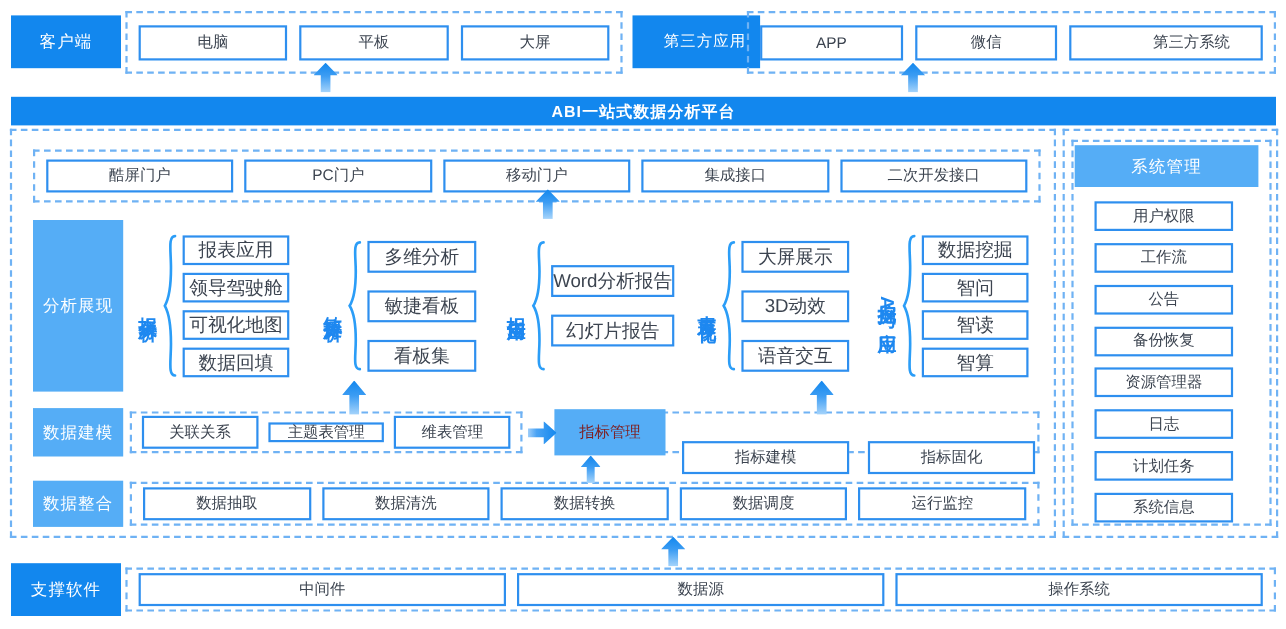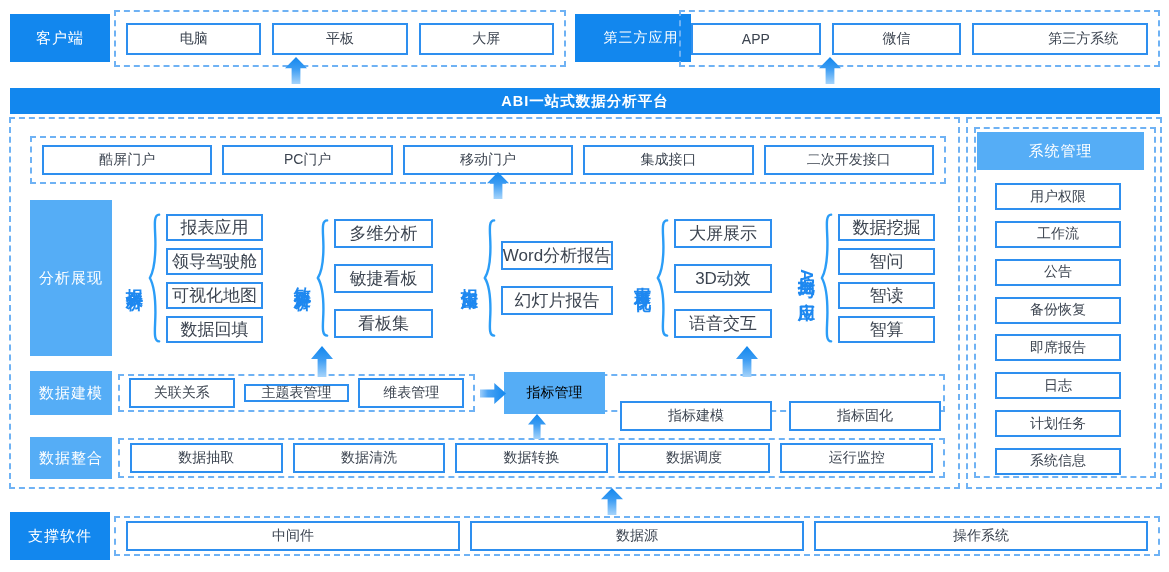--- a/index.html
+++ b/index.html
@@ -50,21 +50,21 @@
     clip-path:polygon(50% 0,100% 42%,70% 42%,70% 100%,30% 100%,30% 42%,0 42%);
     background:linear-gradient(180deg,#1287EE 0%,#3D9DF3 45%,#A6D4FB 100%);
   }
   .arrow-up.small{width:18px;height:25px;}
   .arrow-right{
     position:absolute;width:26px;height:21px;z-index:6;
     clip-path:polygon(100% 50%,55% 0,55% 31%,0 31%,0 69%,55% 69%,55% 100%);
     background:linear-gradient(270deg,#1287EE 0%,#4AA3F4 70%,#9FCEFA 100%);
   }
   .highlight{
-    position:absolute;background:#55ADF6;color:#000000;z-index:5;
+    position:absolute;background:#55ADF6;color:#7f1d1d;z-index:5;
     display:flex;align-items:center;justify-content:center;font-size:14px;
   }
   .sys-items{
     position:absolute;display:flex;flex-direction:column;justify-content:space-between;
   }
   .sys-items .wbox{height:27px;}
 </style>
 </head>
 <body>
 
@@ -199,21 +199,21 @@
 </div>
 
 <div class="dashed" style="left:966px;top:117px;width:196px;height:372px;"></div>
 <div class="dashed" style="left:974px;top:127px;width:182px;height:351px;"></div>
 <div class="lbl-lite" style="left:977px;top:132px;width:167px;height:38px;">系统管理</div>
 <div class="sys-items" style="left:995px;top:183px;width:126px;height:292px;">
   <div class="wbox">用户权限</div>
   <div class="wbox">工作流</div>
   <div class="wbox">公告</div>
   <div class="wbox">备份恢复</div>
-  <div class="wbox">即席报告</div>
+  <div class="wbox">资源管理器</div>
   <div class="wbox">日志</div>
   <div class="wbox">计划任务</div>
   <div class="wbox">系统信息</div>
 </div>
 
 <div class="arrow-up" style="left:601px;top:488px;"></div>
 <div class="lbl-dark" style="left:10px;top:512px;width:100px;height:48px;">支撑软件</div>
 <div class="dashed" style="left:114px;top:516px;width:1046px;height:40px;">
   <div class="row-boxes" style="gap:10px;padding:0 10px;">
     <div class="wbox flex1" style="height:30px;">中间件</div>

